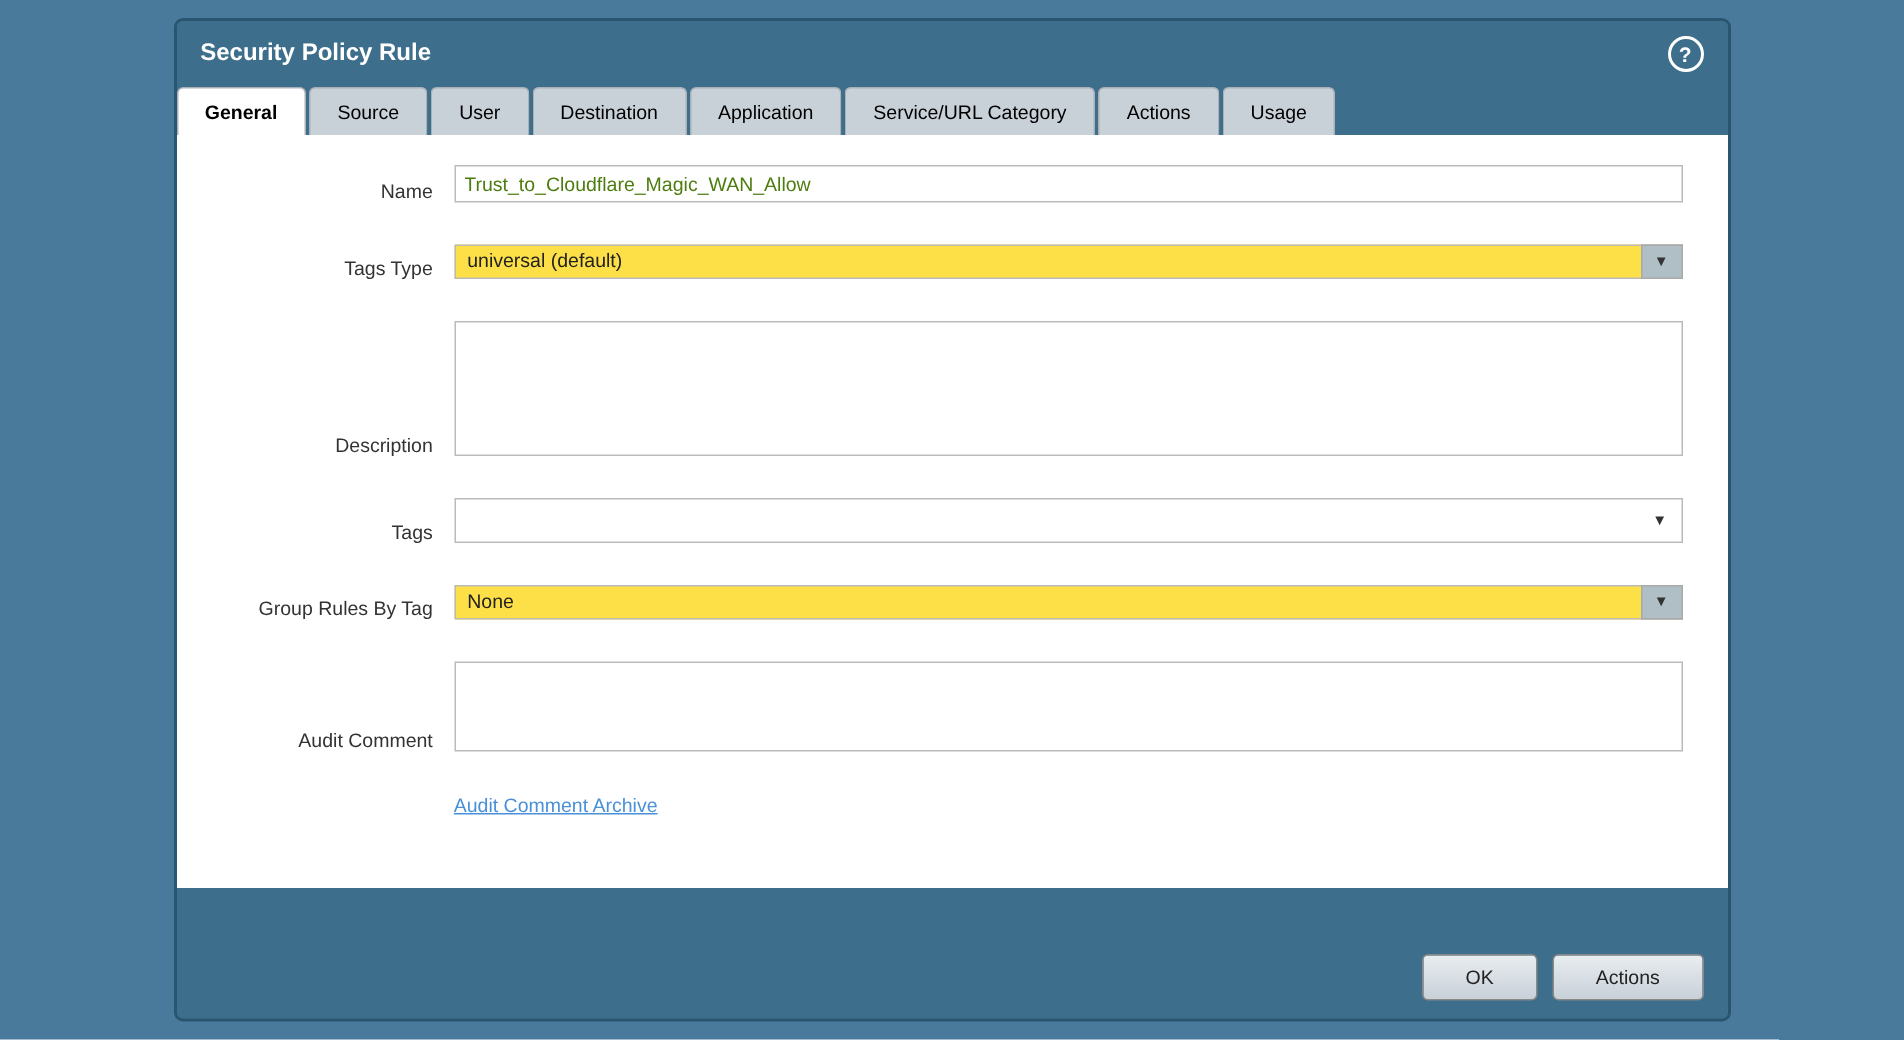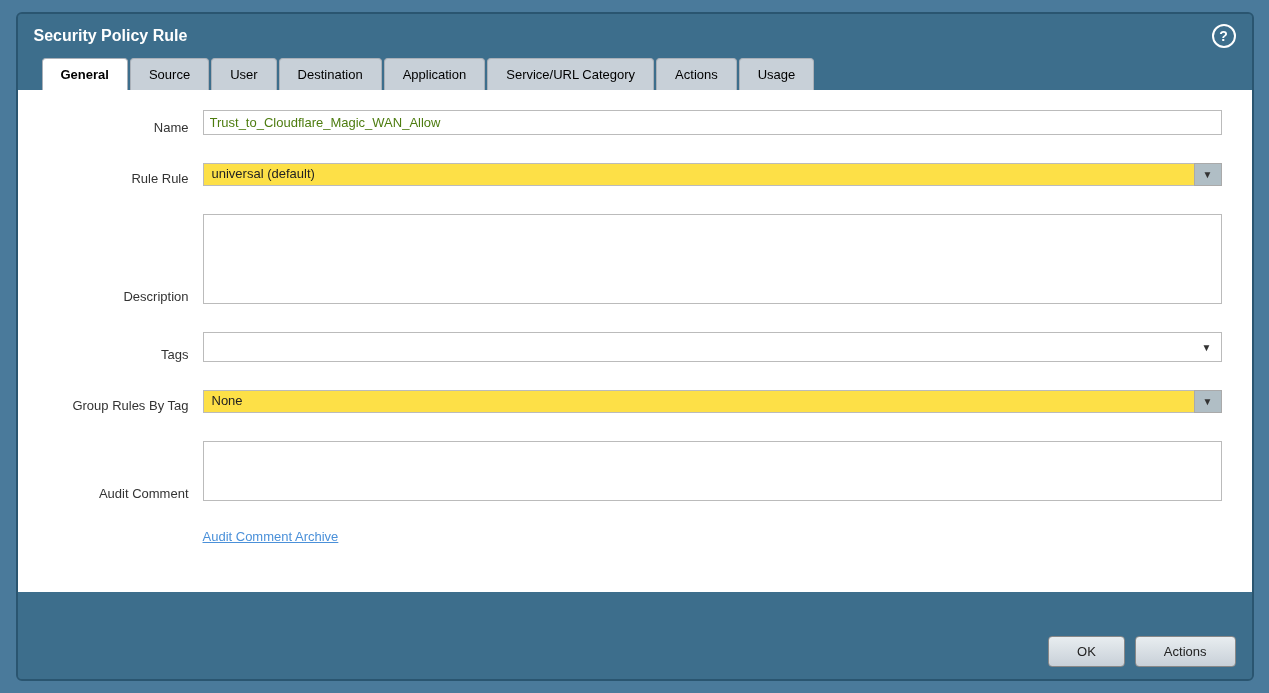--- a/index.html
+++ b/index.html
@@ -9,21 +9,21 @@
       background: #4a7a9b;
       display: flex;
       align-items: center;
       justify-content: center;
       width: 1269px;
       height: 693px;
       overflow: hidden;
     }
 
     .dialog {
-      width: 1238px;
+      width: 1038px;
       background: #3d6e8c;
       border: 2px solid #2a5570;
       border-radius: 6px;
       overflow: hidden;
     }
 
     .title-bar {
       background: #3d6e8c;
       padding: 10px 16px;
       display: flex;
@@ -47,21 +47,21 @@
       align-items: center;
       justify-content: center;
       font-weight: bold;
       font-size: 14px;
       cursor: pointer;
     }
 
     .tabs {
       display: flex;
       background: #3d6e8c;
-      padding: 0 24px;
+      padding: 0 0;
       gap: 2px;
     }
 
     .tab {
       padding: 8px 18px;
       background: #c8d0d8;
       border: 1px solid #aab0b8;
       border-bottom: none;
       border-radius: 4px 4px 0 0;
       cursor: pointer;
@@ -242,21 +242,21 @@
   </div>
 
   <div class="content-area">
 
     <div class="form-row">
       <div class="form-label">Name</div>
       <input type="text" class="form-control" value="Trust_to_Cloudflare_Magic_WAN_Allow" style="">
     </div>
 
     <div class="form-row">
-      <div class="form-label">Rule Rule</div>
+      <div class="form-label">Tags Type</div>
       <div class="select-wrapper">
         <select><option>universal (default)</option><option>interzone</option><option>intrazone</option></select>
         <div class="select-arrow"></div>
       </div>
     </div>
 
     <div class="form-row">
       <div class="form-label">Description</div>
       <textarea class="form-control" style=""></textarea>
     </div>

